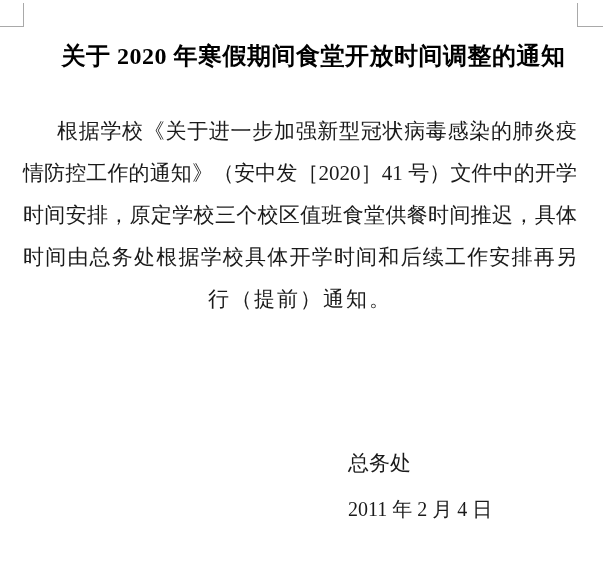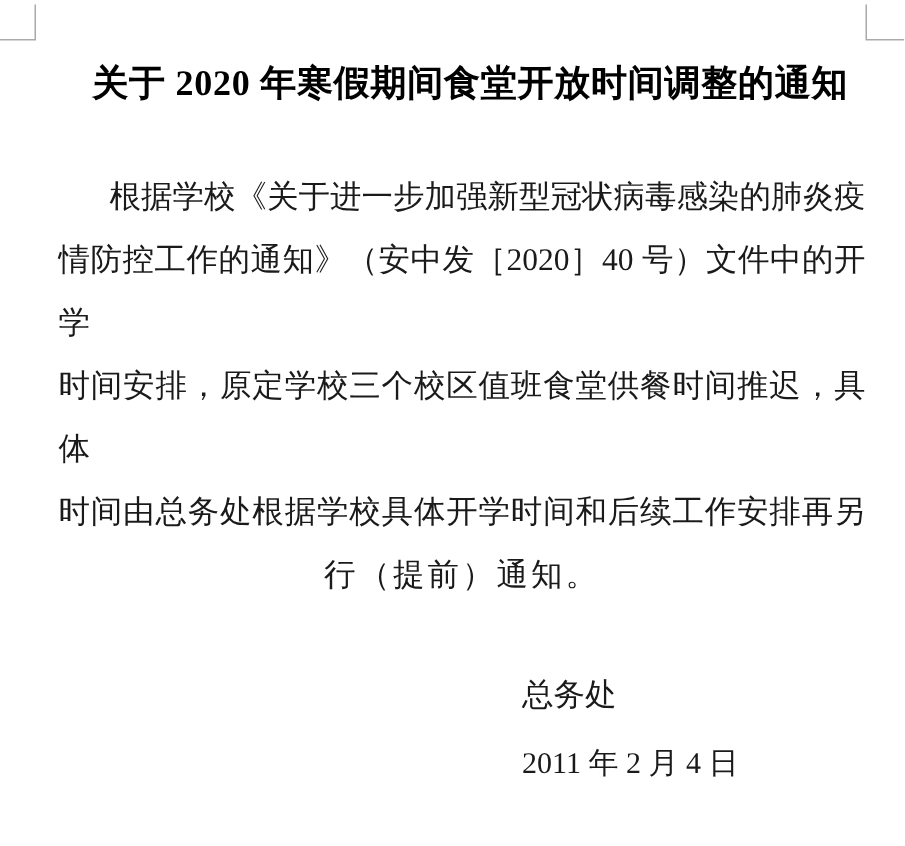--- a/index.html
+++ b/index.html
@@ -47,21 +47,20 @@
     left: 23px;
     width: 554px;
     font-size: 21px;
     line-height: 42px;
   }
   .salutation {
     letter-spacing: 2px;
   }
   .b-line {
     letter-spacing: 1px;
-    margin-left: 16px;
   }
   .b-line.justify {
     text-align: justify;
     text-align-last: justify;
     text-justify: inter-character;
     letter-spacing: 0;
   }
   .b-line.indent {
     text-indent: 34px;
   }
@@ -90,21 +89,21 @@
 
   <div class="mark tl-v"></div>
   <div class="mark tl-h"></div>
   <div class="mark tr-v"></div>
   <div class="mark tr-h"></div>
 
   <h1 class="doc-title">关于 2020 年寒假期间食堂开放时间调整的通知</h1>
 
   <div class="doc-body">
     <div class="b-line justify indent">根据学校《关于进一步加强新型冠状病毒感染的肺炎疫</div>
-    <div class="b-line justify">情防控工作的通知》（安中发［2020］40 号）文件中的开学</div>
+    <div class="b-line justify">情防控工作的通知》（安中发［2020］41 号）文件中的开学</div>
     <div class="b-line justify">时间安排，原定学校三个校区值班食堂供餐时间推迟，具体</div>
     <div class="b-line justify">时间由总务处根据学校具体开学时间和后续工作安排再另</div>
     <div class="b-line last">行（提前）通知。</div>
   </div>
 
   <div class="signature">
     <div class="sig-dept">总务处</div>
     <div class="sig-date">2011 年 2 月 4 日</div>
   </div>
 

